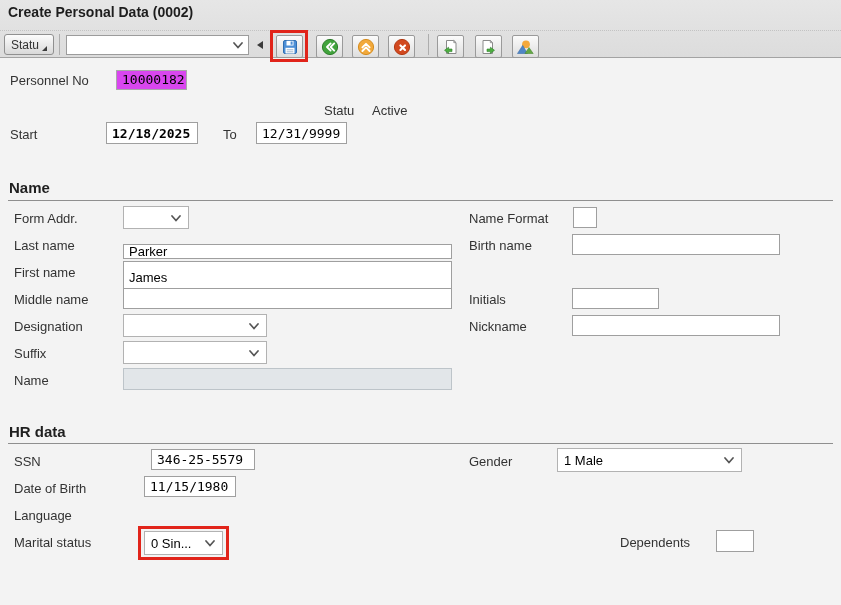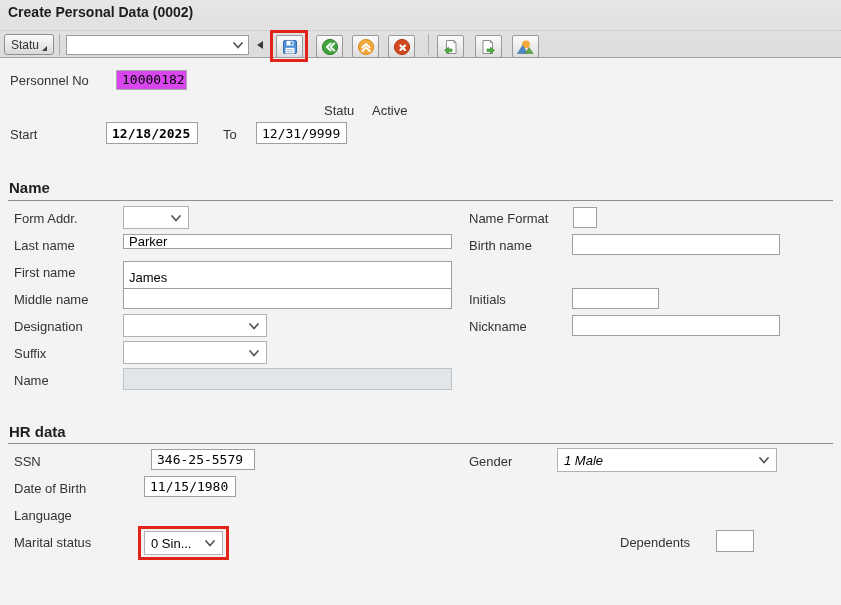--- a/index.html
+++ b/index.html
@@ -158,21 +158,21 @@
       <span></span>
       <svg class="chev" width="10" height="7" viewBox="0 0 10 7">
           <path d="M1 1 L5 5.5 L9 1" stroke="#555" stroke-width="1.7" fill="none" stroke-linecap="round"></path>
         </svg>
     </div>
 
     <div class="lbl" style="left:469px; top:153px;">Name Format</div>
     <input class="fld" style="left: 573px; top: 149px; width: 24px; height: 21px;" value="">
 
     <div class="lbl" style="left:14px; top:180px;">Last name</div>
-    <input class="fld" style="left: 123px; top: 176px; width: 329px; height: 15px;" value="Parker">
+    <input class="fld" style="left: 123px; top: 186px; width: 329px; height: 15px;" value="Parker">
 
     <div class="lbl" style="left:469px; top:180px;">Birth name</div>
     <input class="fld" style="left: 572px; top: 176px; width: 208px; height: 21px;" value="">
 
     <div class="lbl" style="left:14px; top:207px;">First name</div>
     <input class="fld" style="left: 123px; top: 203px; width: 329px; height: 33px;" value="James">
 
     <div class="lbl" style="left:14px; top:234px;">Middle name</div>
     <input class="fld" style="left: 123px; top: 230px; width: 329px; height: 21px;" value="">
 
@@ -201,21 +201,21 @@
     <div class="lbl" style="left:14px; top:315px;">Name</div>
     <div class="fld dis" style="left:123px; top:310px; width:329px; height:22px; line-height:20px;"></div>
 
     <div class="sec-h" style="left:9px; top:365px;">HR data</div>
     <div class="sec-rule" style="left:8px; top:385px; width:825px;"></div>
 
     <div class="lbl" style="left:14px; top:396px;">SSN</div>
     <input class="fld mono" style="left: 151px; top: 391px; width: 104px; height: 21px;" value="346-25-5579">
 
     <div class="lbl" style="left:469px; top:396px;">Gender</div>
-    <div class="dd" style="left:557px; top:390px; width:220px; height:24px;font-style:italic;">
+    <div class="dd" style="left:557px; top:390px; width:185px; height:24px;">
       <span>1 Male</span>
       <svg class="chev" width="10" height="7" viewBox="0 0 10 7">
           <path d="M1 1 L5 5.5 L9 1" stroke="#555" stroke-width="1.7" fill="none" stroke-linecap="round"></path>
         </svg>
     </div>
 
     <div class="lbl" style="left:14px; top:423px;">Date of Birth</div>
     <input class="fld mono" style="left: 144px; top: 418px; width: 92px; height: 21px;" value="11/15/1980">
 
     <div class="lbl" style="left:14px; top:450px;">Language</div>

